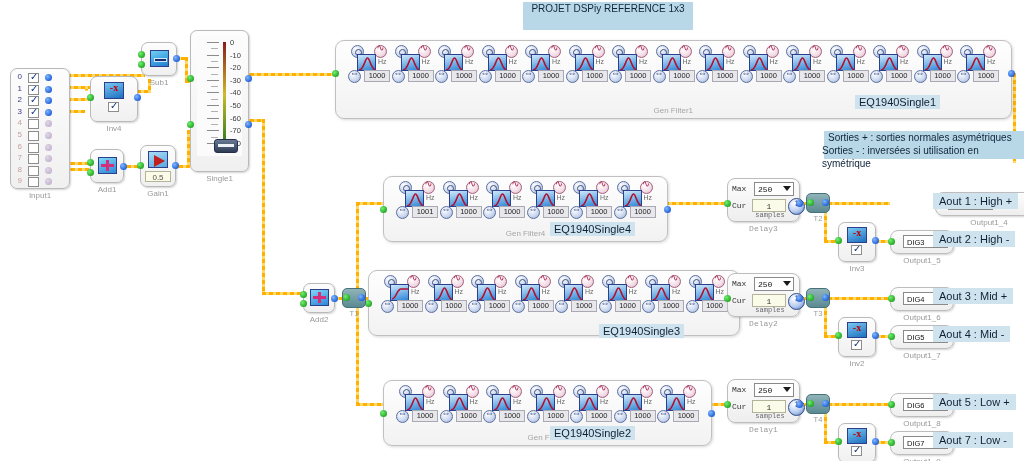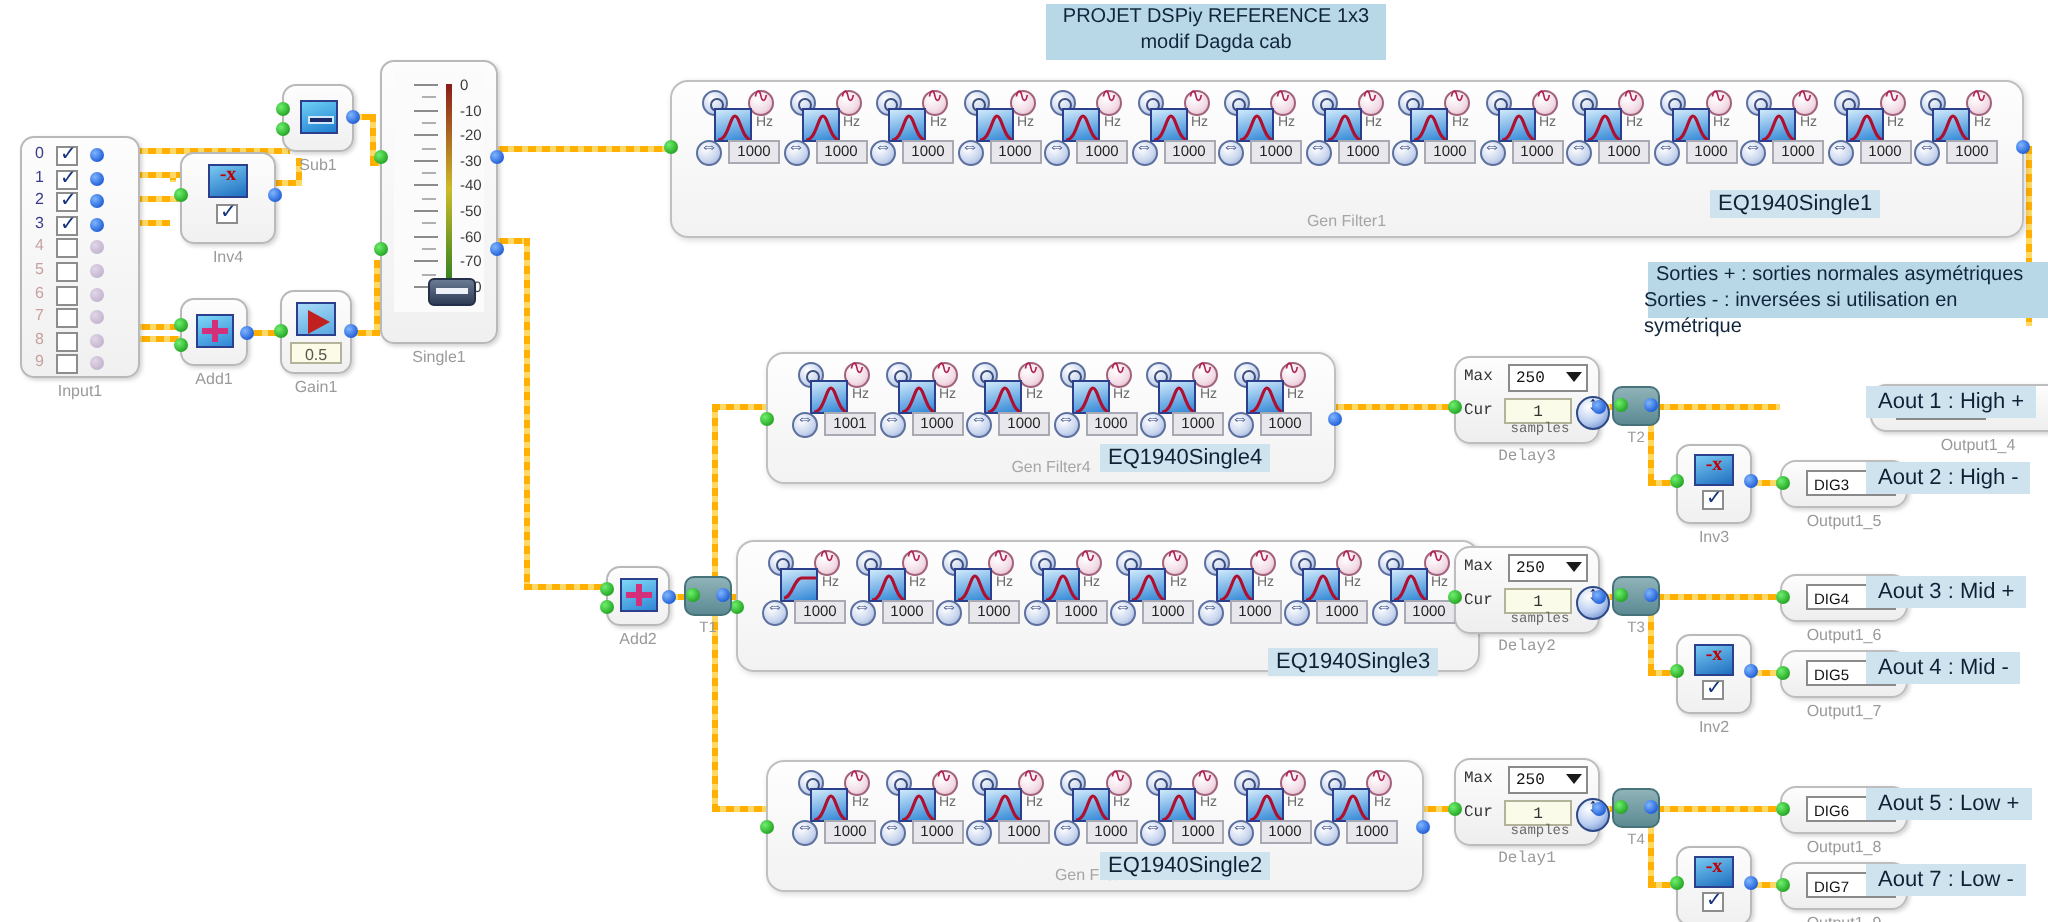--- a/index.html
+++ b/index.html
@@ -129,21 +129,20 @@
   .olab{position:absolute;background:#cfe3ef;color:#0e2236;font-size:11px;
         padding:2px 6px;white-space:nowrap;z-index:7;}
 </style>
 </head>
 <body>
 
 <div class="canvas">
 
   <div class="note" style="left:523px;top:2px;width:170px;height:28px;">
     <div>PROJET DSPiy REFERENCE 1x3</div>
-    <div>modif Dagda cab</div>
   </div>
 
   <div class="wire" style="left:67px;top:74px;width:78px;"></div>
   <div class="wire v" style="left:85px;top:86px;height:5px;"></div>
   <div class="wire" style="left:67px;top:86px;width:36px;"></div>
   <div class="wire" style="left:137px;top:90px;width:14px;"></div>
   <div class="wire v" style="left:148px;top:79px;height:13px;"></div>
   <div class="wire" style="left:67px;top:98px;width:22px;"></div>
   <div class="wire v" style="left:57px;top:98px;height:66px;"></div>
   <div class="wire" style="left:57px;top:162px;width:35px;"></div>
@@ -711,21 +710,21 @@
               <path d="M1 15 C6 15 7 3 9.5 3 C12 3 13 15 18 15" fill="none" stroke="#b01030" stroke-width="1.6"></path>
             </svg>
           </div>
           <div class="hz" style="left: 30px; top: 13px;">Hz</div>
           <div class="knob wide" style="left: 0px; top: 25px;"></div>
           <div class="fv" style="left: 16px; top: 25px; width: 26px; height: 12px;">1000</div>
         </div>
         <div class="pin in" style="left: -4px; top: 29px;"></div>
         <div class="pin out" style="right: -4px; top: 29px;"></div>
       </div>
-      <div class="tag" style="left: 634px; top: 324px;">EQ1940Single3</div>
+      <div class="tag" style="left: 599px; top: 324px;">EQ1940Single3</div>
       <div class="eqbox" style="left: 383px; top: 380px; height: 64px; width: 326.5px;">
         <div class="band" style="left: 12px;">
           <div class="knob" style="left: 3px; top: 0px;"></div>
           <div class="sine" style="left: 26px; top: 0px;"></div>
           <div class="curve" style="left: 9px; top: 9px;">
             <svg width="19" height="17">
               <path d="M1 15 C6 15 7 3 9.5 3 C12 3 13 15 18 15" fill="none" stroke="#b01030" stroke-width="1.6"></path>
             </svg>
           </div>
           <div class="hz" style="left: 30px; top: 13px;">Hz</div>

